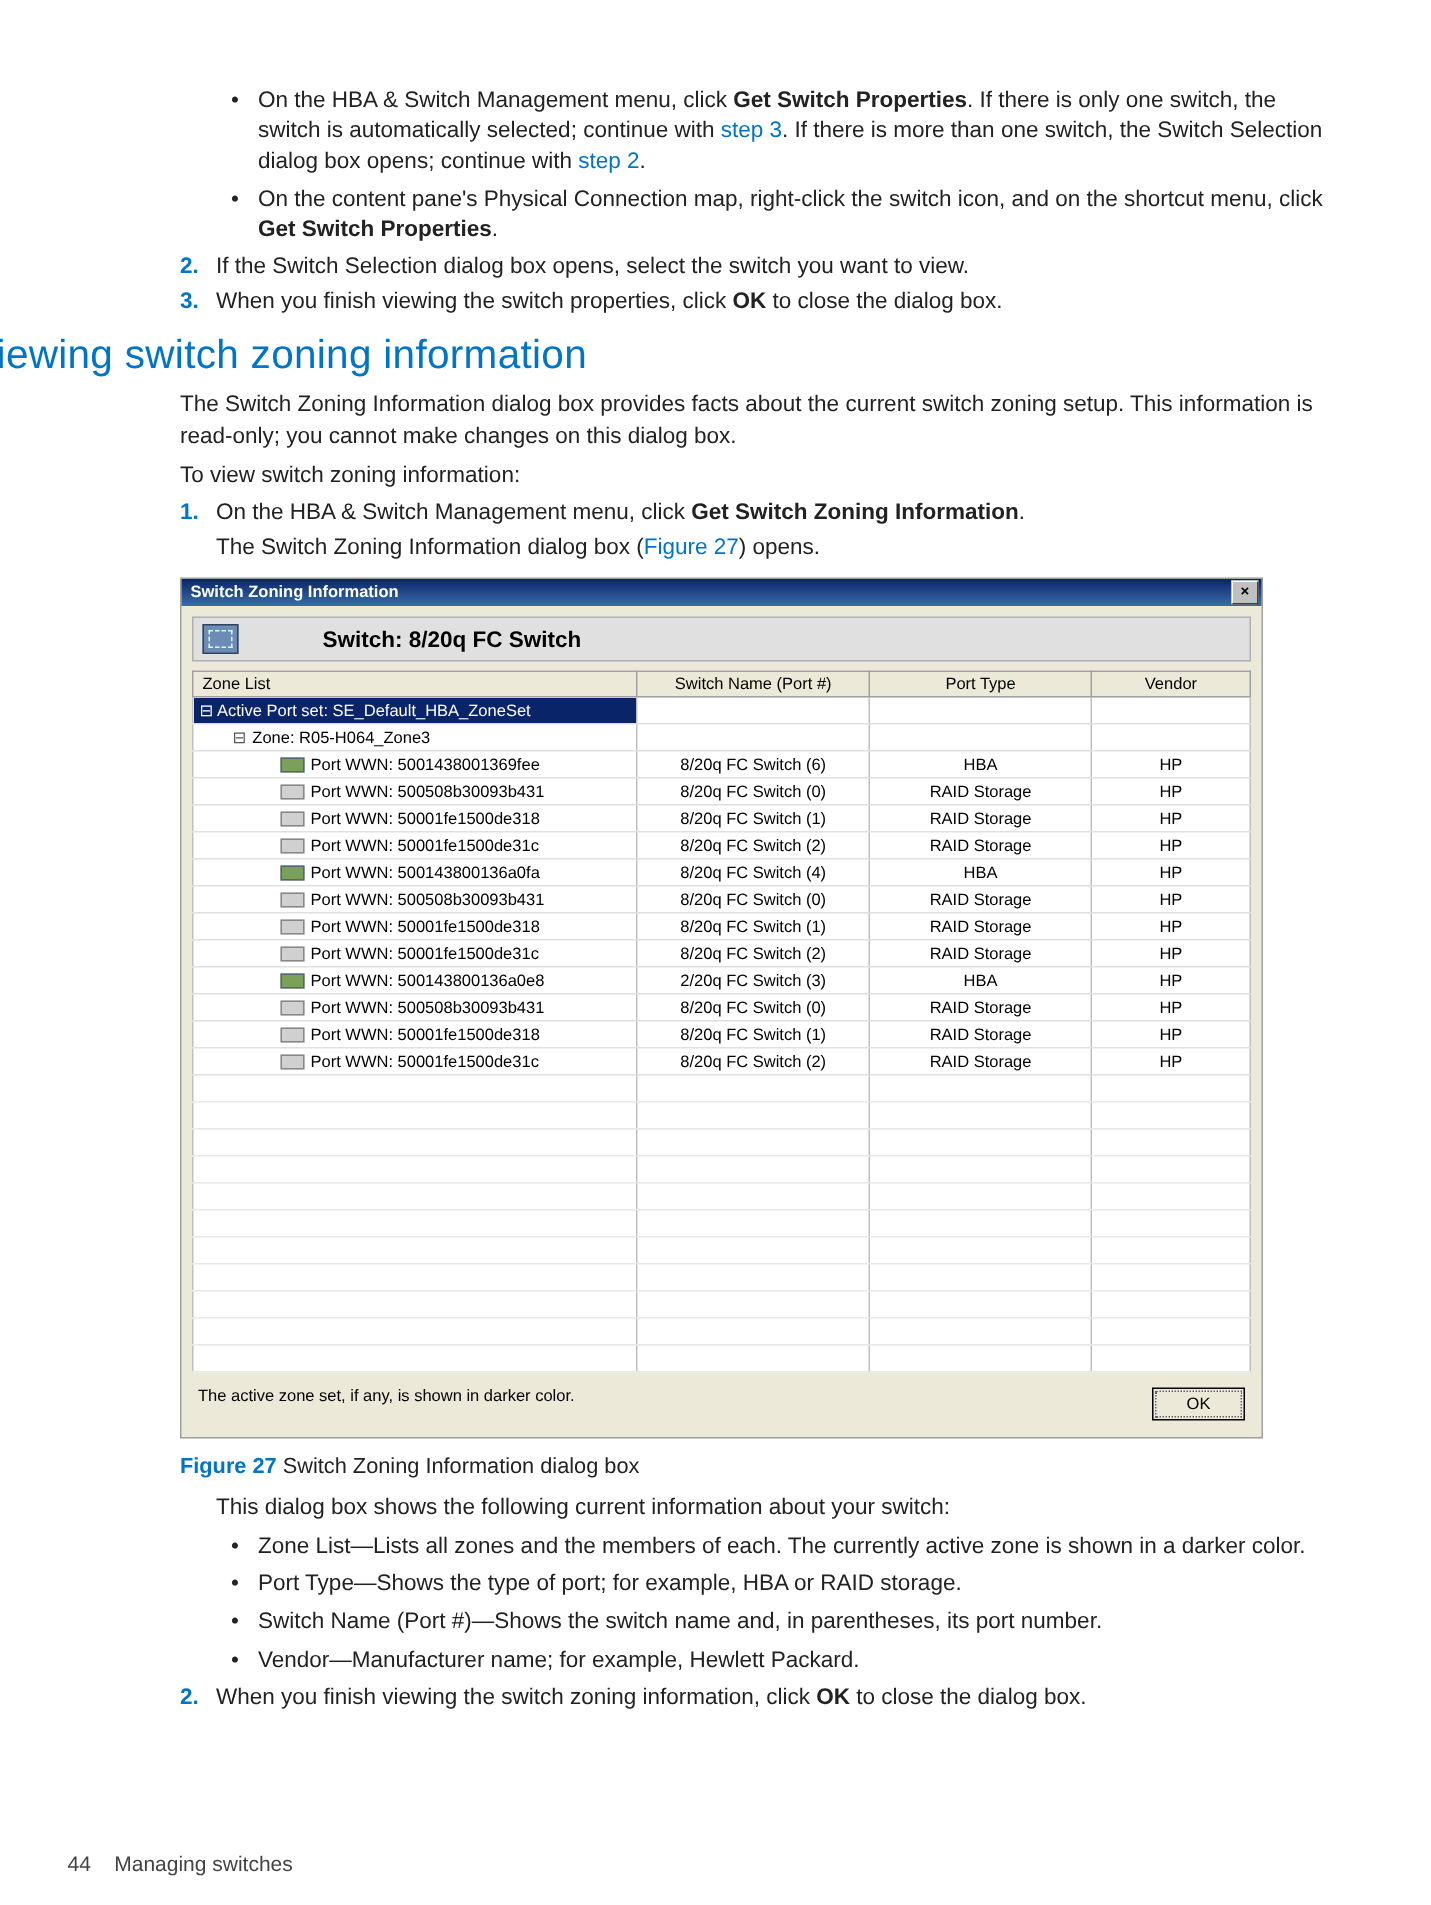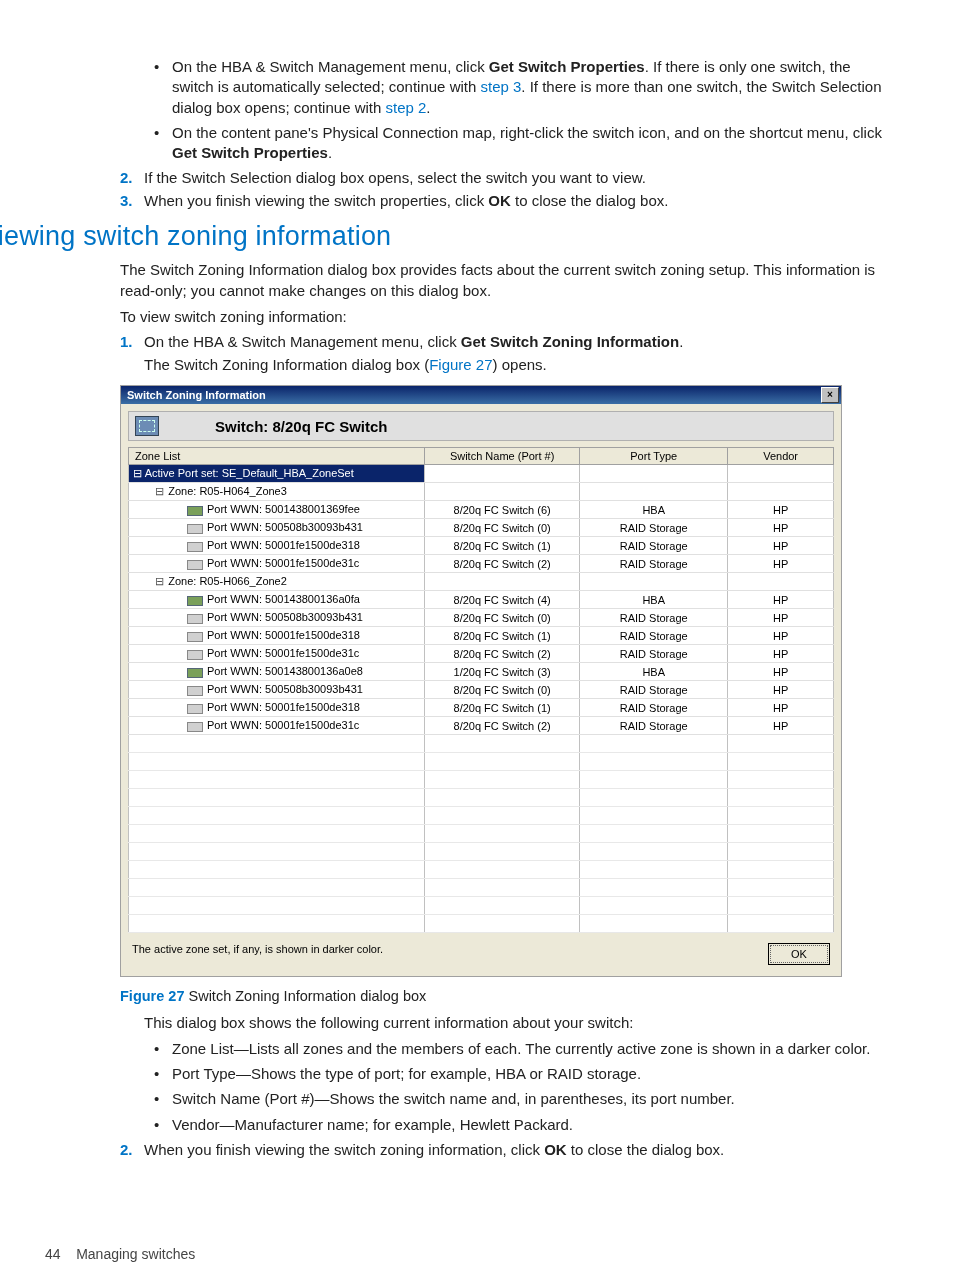--- a/index.html
+++ b/index.html
@@ -35,21 +35,21 @@
   }
   ul.bul { list-style: none; margin: 4px 0; padding: 0; }
   ul.bul > li { margin: 5px 0 5px 28px; position: relative; line-height: 1.35; }
   ul.bul > li::before {
     content: "•"; position: absolute; left: -18px; top: 0;
   }
   .bold { font-weight: 700; }
   .caption { margin: 10px 0 6px 0; font-size: 14.5px; }
   .caption .cap-lbl { color: #0074c6; font-weight: 700; }
   .footer {
-    position: absolute; bottom: 8px; left: 45px;
+    position: absolute; bottom: 20px; left: 45px;
     font-size: 14px; color: #444;
   }
   
   .dialog {
     margin: 12px 5px 6px 0;
     width: 720px;
     background: #ece9d8;
     border: 1px solid #a0a0a0;
     font-family: Tahoma, Arial, sans-serif;
     font-size: 11px;
@@ -256,26 +256,20 @@
                 <td>8/20q FC Switch (1)</td>
                 <td>RAID Storage</td>
                 <td>HP</td>
               </tr>
               <tr class="port-row raid">
                 <td>Port WWN: 50001fe1500de31c</td>
                 <td>8/20q FC Switch (2)</td>
                 <td>RAID Storage</td>
                 <td>HP</td>
               </tr>
-              <tr class="zone-row">
-                <td>Zone: R05-H066_Zone2</td>
-                <td></td>
-                <td></td>
-                <td></td>
-              </tr>
               <tr class="port-row hba">
                 <td>Port WWN: 500143800136a0fa</td>
                 <td>8/20q FC Switch (4)</td>
                 <td>HBA</td>
                 <td>HP</td>
               </tr>
               <tr class="port-row raid">
                 <td>Port WWN: 500508b30093b431</td>
                 <td>8/20q FC Switch (0)</td>
                 <td>RAID Storage</td>
@@ -288,21 +282,21 @@
                 <td>HP</td>
               </tr>
               <tr class="port-row raid">
                 <td>Port WWN: 50001fe1500de31c</td>
                 <td>8/20q FC Switch (2)</td>
                 <td>RAID Storage</td>
                 <td>HP</td>
               </tr>
               <tr class="port-row hba">
                 <td>Port WWN: 500143800136a0e8</td>
-                <td>1/20q FC Switch (3)</td>
+                <td>2/20q FC Switch (3)</td>
                 <td>HBA</td>
                 <td>HP</td>
               </tr>
               <tr class="port-row raid">
                 <td>Port WWN: 500508b30093b431</td>
                 <td>8/20q FC Switch (0)</td>
                 <td>RAID Storage</td>
                 <td>HP</td>
               </tr>
               <tr class="port-row raid">

